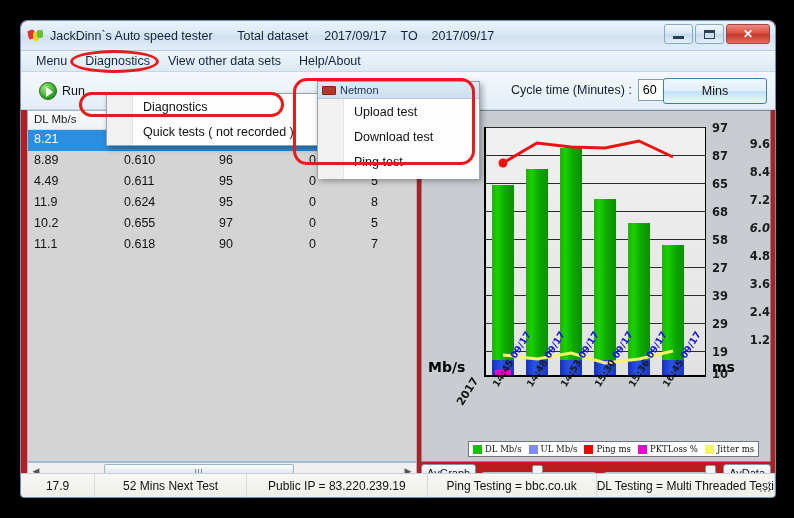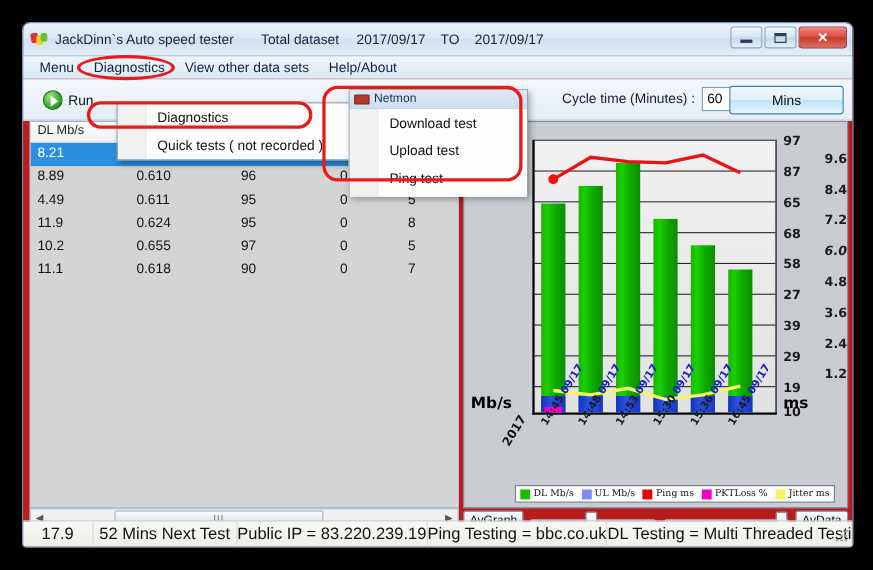--- a/index.html
+++ b/index.html
@@ -241,21 +241,21 @@
     border:1px solid #8296aa; border-radius:2px 2px 4px 4px;
   }
 
   
   .statusbar {
     position:absolute; left:0; right:0; bottom:0;
     height: 24px;
     background: linear-gradient(to bottom,#f7f7f4,#efefe9);
     border-top:1px solid #c8cfd6;
     display:flex; align-items:center;
-    font-size:15px; color:#111;
+    font-size:12px; color:#111;
   }
   .statusbar .cell {
     height:100%; display:flex; align-items:center; justify-content:center;
     border-right:1px solid #d6dade; white-space:nowrap;
   }
   .sb1{width:78px;} .sb2{width:160px;} .sb3{width:190px;} .sb4{width:178px;} .sb5{flex:1; border-right:none;}
   .resize-grip{ position:absolute; right:3px; bottom:3px; width:12px; height:12px; }
   .resize-grip i{ position:absolute; width:2px; height:2px; background:#9aa3ab; }
 
   
@@ -555,22 +555,22 @@
       <div class="pi">Quick tests ( not recorded )</div>
     </div>
 
     <div class="popup" style="left:296px; top:60px; width:163px; height:97px; background:#fdfdfd;">
       <div class="submenu-title">
         <span class="sm-icon"></span>
         <span>Netmon</span>
       </div>
       <div style="position:relative; height:80px; background:linear-gradient(to right,#f1f1f1 0px,#f1f1f1 26px,#fdfdfd 26px,#fdfdfd 100%);">
         <div class="pgutter"></div>
+        <div class="pi">Upload test</div>
         <div class="pi">Download test</div>
-        <div class="pi">Upload test</div>
         <div class="pi">Ping test</div>
       </div>
     </div>
 
   </div>
 
   <div class="ann ann-oval" style="left:70px; top:50px; width:89px; height:23px;"></div>
   <div class="ann ann-round" style="left:79px; top:92px; width:205px; height:25px;"></div>
   <div class="ann ann-round" style="left:293px; top:78px; width:182px; height:87px;"></div>
 

